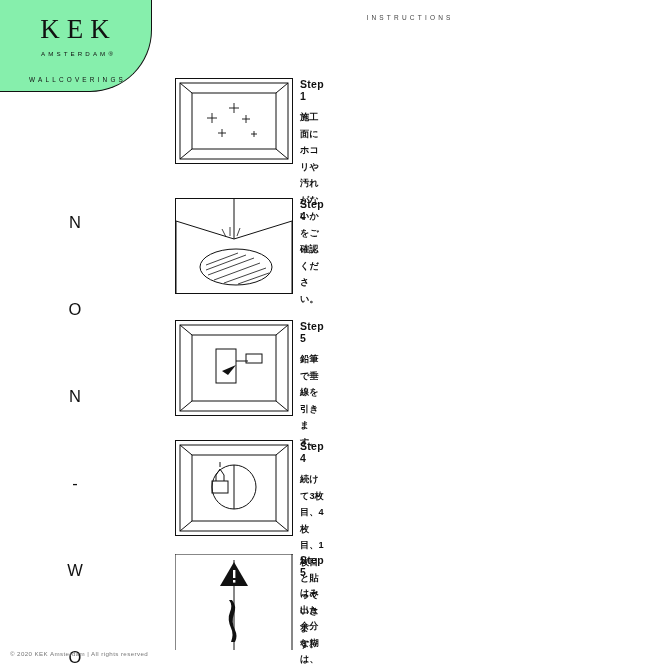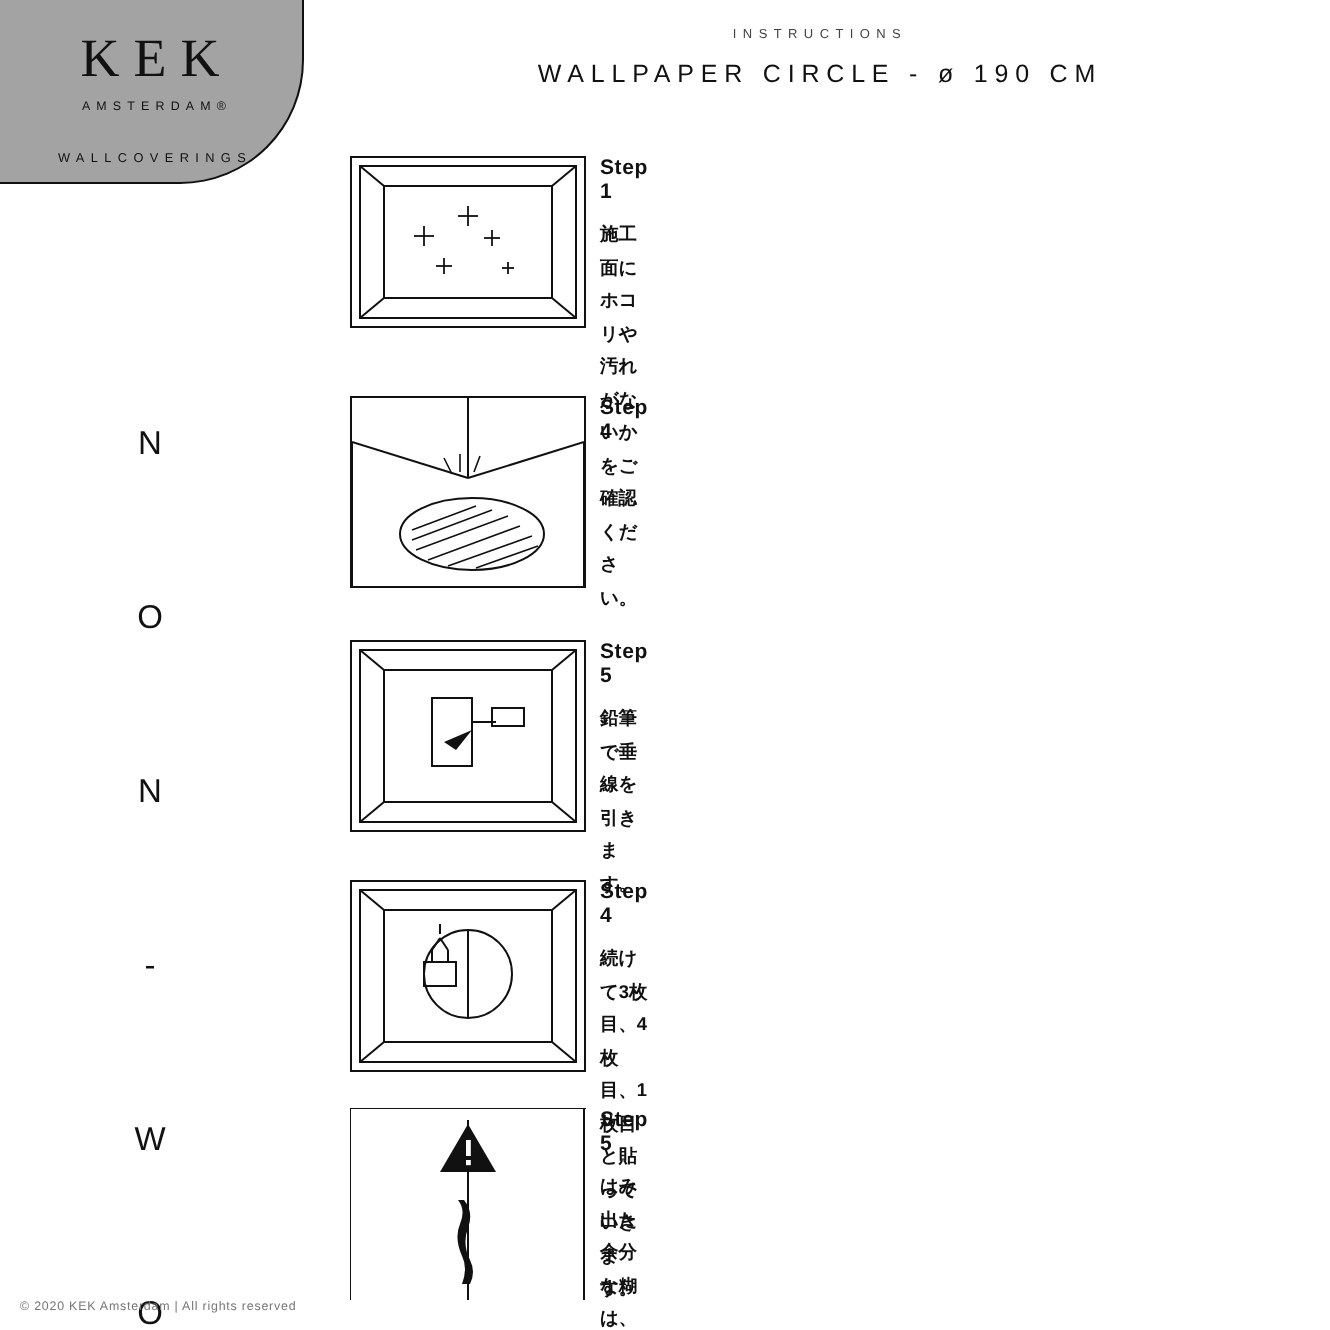--- a/index.html
+++ b/index.html
@@ -16,21 +16,21 @@
     position: relative;
   }
 
   
   .logo-block {
     position: absolute;
     left: 0;
     top: 0;
     width: 152px;
     height: 92px;
-    background: #a3a3a3;
+    background: #86efac;
     border-bottom-right-radius: 62px;
     border-right: 1px solid #111;
     border-bottom: 1px solid #111;
     box-sizing: border-box;
     text-align: center;
   }
   .logo-kek {
     font-family: "Liberation Serif", serif;
     font-size: 27px;
     letter-spacing: 7px;
@@ -139,21 +139,20 @@
 <div class="logo-block">
   <div class="logo-kek">KEK</div>
   <div class="logo-ams">
     <span>AMSTERDAM</span><span>®</span>
   </div>
   <div class="logo-wall">WALLCOVERINGS</div>
 </div>
 
 <div class="hdr">
   <div class="hdr-instructions">INSTRUCTIONS</div>
-  <div class="hdr-title">WALLPAPER CIRCLE - ø 190 CM</div>
 </div>
 
 <div class="side-text">
   <span>N</span>
   <span>O</span>
   <span>N</span>
   <span>-</span>
   <span>W</span>
   <span>O</span>
   

